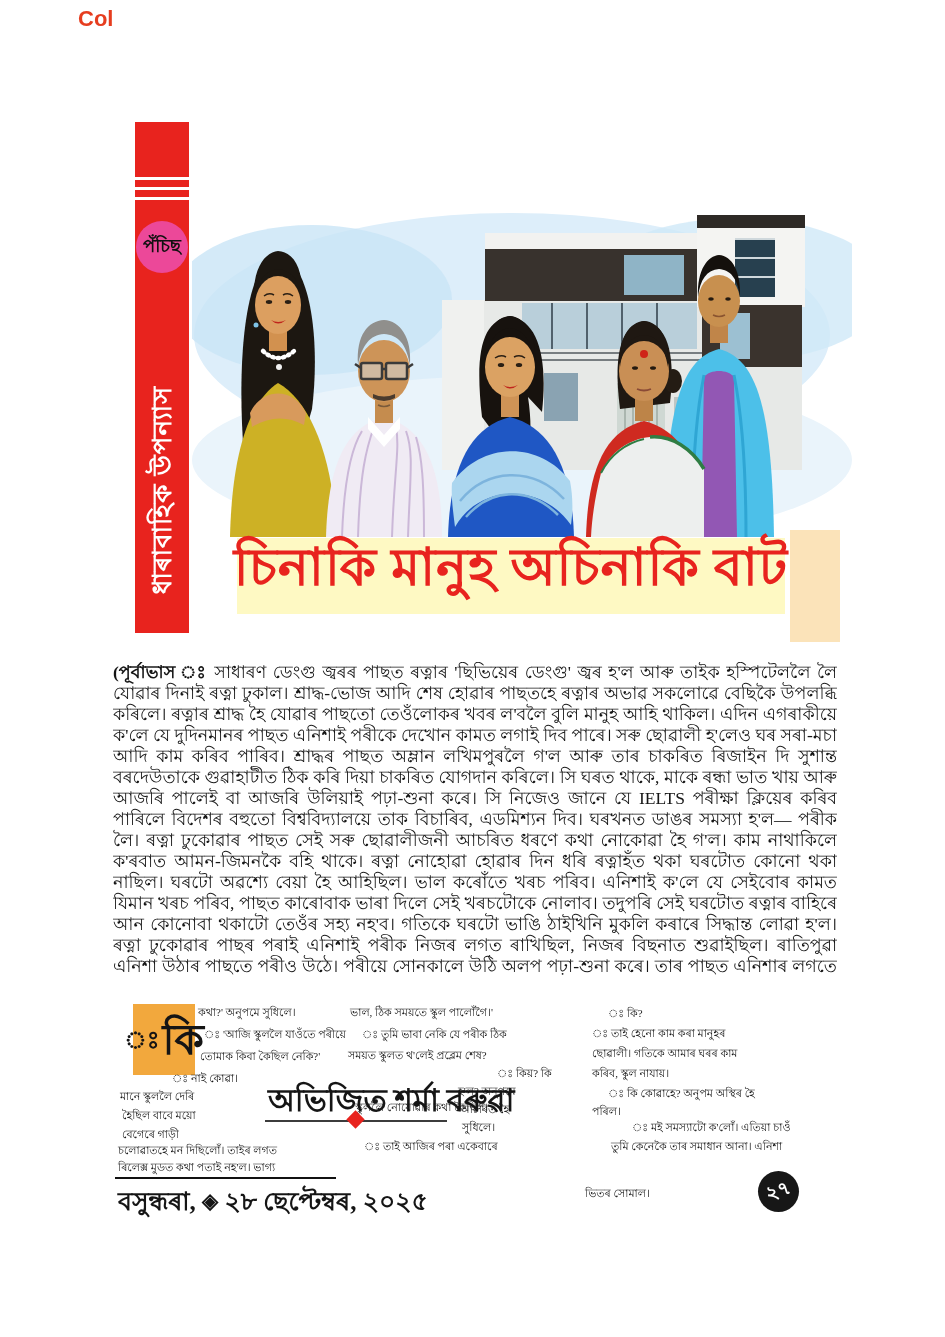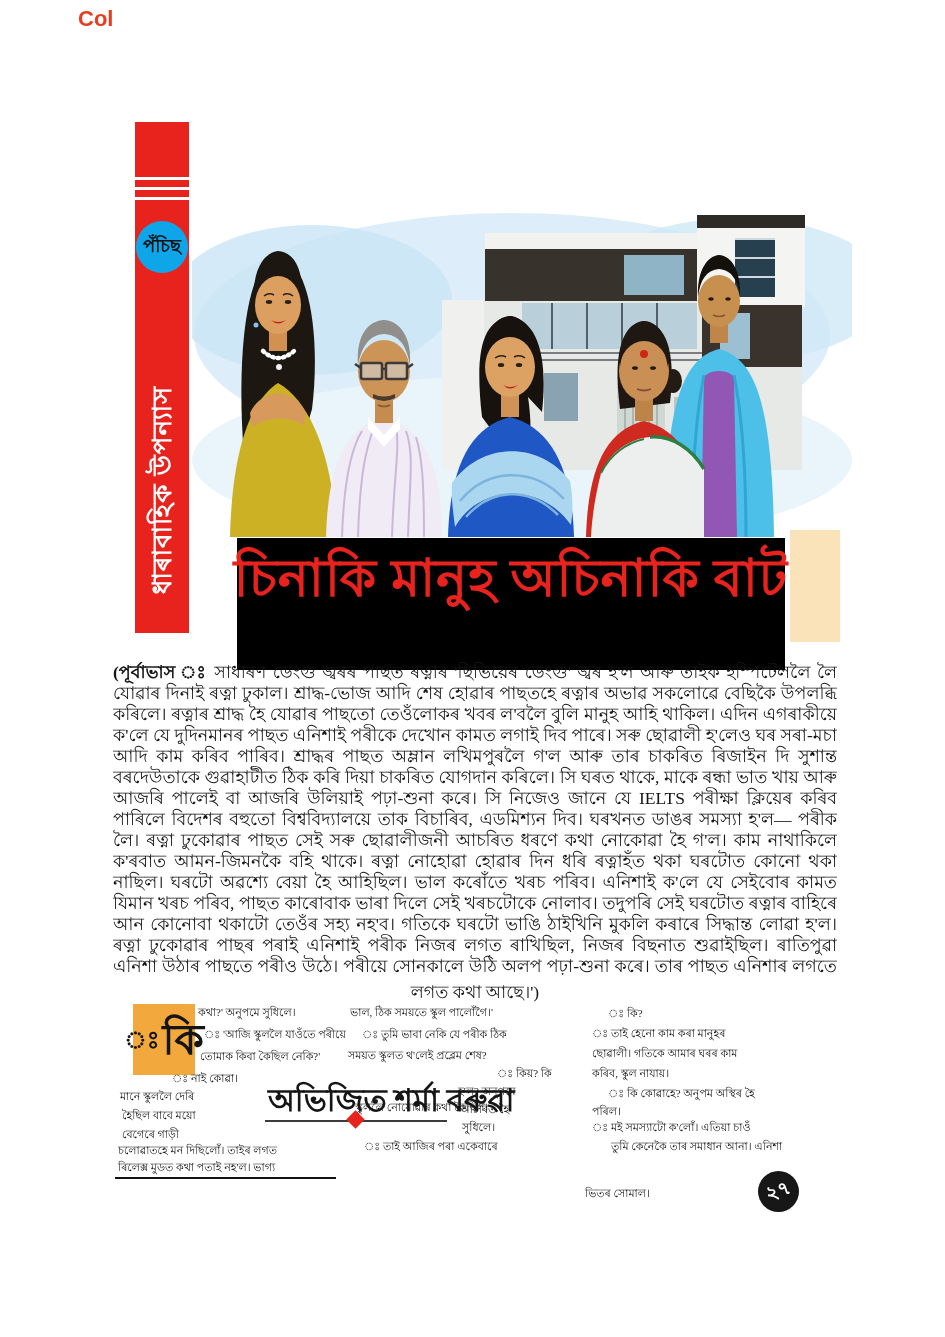--- a/index.html
+++ b/index.html
@@ -7,33 +7,33 @@
         font-family:"Liberation Serif",serif;color:#151515;overflow:hidden;padding-left:8px;}
   #page *{box-sizing:border-box;}
 
   .col-label{position:absolute;left:78px;top:6px;font:700 22px "Liberation Sans",sans-serif;color:#e63d1f;}
 
   
   .spine{position:absolute;left:135px;top:122px;width:54px;height:511px;background:#e8231e;}
   .spine-lines{position:absolute;left:0;top:55px;width:100%;height:23px;
                background:repeating-linear-gradient(to bottom,#ffffff 0 3px,#e8231e 3px 10px);}
   .spine-badge{position:absolute;left:1px;top:99px;width:52px;height:52px;border-radius:50%;
-               background:#0ea5e9;display:flex;align-items:center;justify-content:center;
+               background:#ec4899;display:flex;align-items:center;justify-content:center;
                font-weight:700;font-size:18px;color:#111;}
   .spine-vtext{position:absolute;left:-113px;top:348px;width:280px;height:40px;
                transform:rotate(-90deg);color:#ffffff;font-weight:700;font-size:26px;
                font-family:"Liberation Sans",sans-serif;text-align:center;letter-spacing:1px;
                line-height:40px;white-space:nowrap;}
 
   
   .illo{position:absolute;left:192px;top:205px;width:660px;height:332px;}
 
   
-  .title-banner{position:absolute;left:237px;top:538px;width:548px;height:132px;background:#000000;
-                display:flex;align-items:flex-start;justify-content:center;}
+  .title-banner{position:absolute;left:237px;top:538px;width:548px;height:76px;background:#fef9c3;
+                display:flex;align-items:flex-end;justify-content:center;}
   .title-banner h1{margin:0;font-size:52px;font-weight:700;color:#e8231e;letter-spacing:1px;white-space:nowrap;}
   .side-strip{position:absolute;left:790px;top:530px;width:50px;height:112px;background:#fbe3b9;}
 
   
   .intro{position:absolute;left:113px;top:662px;width:724px;height:314px;
          font-size:17.5px;line-height:21px;text-align:justify;overflow:hidden;}
   .intro .lead{font-weight:700;}
   .intro-closing{position:absolute;left:113px;top:979px;width:724px;text-align:center;font-size:17.5px;}
 
   
@@ -177,21 +177,20 @@
 
   <div class="title-banner">
     <h1>চিনাকি মানুহ অচিনাকি বাট</h1>
   </div>
   <div class="side-strip"></div>
 
   <div class="intro">
     <span class="lead">(পূৰ্বাভাস ঃ</span>
     <span>সাধাৰণ ডেংগু জ্বৰৰ পাছত ৰত্নাৰ 'ছিভিয়েৰ ডেংগু' জ্বৰ হ'ল আৰু তাইক হস্পিটেললৈ লৈ যোৱাৰ দিনাই ৰত্না ঢুকাল। শ্ৰাদ্ধ-ভোজ আদি শেষ হোৱাৰ পাছতহে ৰত্নাৰ অভাৱ সকলোৱে বেছিকৈ উপলব্ধি কৰিলে। ৰত্নাৰ শ্ৰাদ্ধ হৈ যোৱাৰ পাছতো তেওঁলোকৰ খবৰ ল'বলৈ বুলি মানুহ আহি থাকিল। এদিন এগৰাকীয়ে ক'লে যে দুদিনমানৰ পাছত এনিশাই পৰীকে দেখোন কামত লগাই দিব পাৰে। সৰু ছোৱালী হ'লেও ঘৰ সৰা-মচা আদি কাম কৰিব পাৰিব। শ্ৰাদ্ধৰ পাছত অম্লান লখিমপুৰলৈ গ'ল আৰু তাৰ চাকৰিত ৰিজাইন দি সুশান্ত বৰদেউতাকে গুৱাহাটীত ঠিক কৰি দিয়া চাকৰিত যোগদান কৰিলে। সি ঘৰত থাকে, মাকে ৰন্ধা ভাত খায় আৰু আজৰি পালেই বা আজৰি উলিয়াই পঢ়া-শুনা কৰে। সি নিজেও জানে যে IELTS পৰীক্ষা ক্লিয়েৰ কৰিব পাৰিলে বিদেশৰ বহুতো বিশ্ববিদ্যালয়ে তাক বিচাৰিব, এডমিশ্যন দিব। ঘৰখনত ডাঙৰ সমস্যা হ'ল— পৰীক লৈ। ৰত্না ঢুকোৱাৰ পাছত সেই সৰু ছোৱালীজনী আচৰিত ধৰণে কথা নোকোৱা হৈ গ'ল। কাম নাথাকিলে ক'ৰবাত আমন-জিমনকৈ বহি থাকে। ৰত্না নোহোৱা হোৱাৰ দিন ধৰি ৰত্নাহঁত থকা ঘৰটোত কোনো থকা নাছিল। ঘৰটো অৱশ্যে বেয়া হৈ আহিছিল। ভাল কৰোঁতে খৰচ পৰিব। এনিশাই ক'লে যে সেইবোৰ কামত যিমান খৰচ পৰিব, পাছত কাৰোবাক ভাৰা দিলে সেই খৰচটোকে নোলাব। তদুপৰি সেই ঘৰটোত ৰত্নাৰ বাহিৰে আন কোনোবা থকাটো তেওঁৰ সহ্য নহ'ব। গতিকে ঘৰটো ভাঙি ঠাইখিনি মুকলি কৰাৰে সিদ্ধান্ত লোৱা হ'ল। ৰত্না ঢুকোৱাৰ পাছৰ পৰাই এনিশাই পৰীক নিজৰ লগত ৰাখিছিল, নিজৰ বিছনাত শুৱাইছিল। ৰাতিপুৱা এনিশা উঠাৰ পাছতে পৰীও উঠে। পৰীয়ে সোনকালে উঠি অলপ পঢ়া-শুনা কৰে। তাৰ পাছত এনিশাৰ লগতে পাকঘৰত থাকি তেওঁক কিবাকিবি সহায় কৰি থাকে। এদিন পৰীয়ে ক'লে যে তাই আৰু স্কুল নাযায়। তাই কাম কৰা মানুহৰ ছোৱালী, গতিকে ঘৰতে থাকি কাম-বন কৰিব। এনিশাই তাইক জোৰ কৰি স্কুললৈ পঠিয়ালে। অনুপমে তাইক স্কুলত থৈ ঘূৰি আহি ঘৰ সোমাওঁতেই এনিশাই তেওঁক ক'লে, 'এইফালে আহাঁচোন, তোমাৰ</span>
   </div>
-  <div class="intro-closing">লগত কথা আছে।')</div>
 
   <div class="dropcap">
     <span class="dc-mark">ঃ</span>
     <span class="dc-word">কি</span>
   </div>
 
   <div class="dl" style="left:198px;top:1003px">কথা?' অনুপমে সুধিলে।</div>
   <div class="dl" style="left:204px;top:1025px">ঃ 'আজি স্কুললৈ যাওঁতে পৰীয়ে</div>
   <div class="dl" style="left:200px;top:1047px">তোমাক কিবা কৈছিল নেকি?'</div>
   <div class="dl" style="left:172px;top:1069px">ঃ নাই কোৱা।</div>
@@ -210,26 +209,31 @@
   <div class="dl" style="left:462px;top:1118px">সুধিলে।</div>
   <div class="dl" style="left:364px;top:1137px">ঃ তাই আজিৰ পৰা একেবাৰে</div>
   <div class="dl" style="left:355px;top:1098px">স্কুললৈ নোযোৱাৰ কথা কৈছিল।</div>
 
   <div class="dl" style="left:608px;top:1004px">ঃ কি?</div>
   <div class="dl" style="left:592px;top:1024px">ঃ তাই হেনো কাম কৰা মানুহৰ</div>
   <div class="dl" style="left:592px;top:1044px">ছোৱালী। গতিকে আমাৰ ঘৰৰ কাম</div>
   <div class="dl" style="left:592px;top:1064px">কৰিব, স্কুল নাযায়।</div>
   <div class="dl" style="left:608px;top:1084px">ঃ কি কোৱাহে? অনুপম অস্থিৰ হৈ</div>
   <div class="dl" style="left:592px;top:1102px">পৰিল।</div>
-  <div class="dl" style="left:592px;top:1118px">ঃ মই সমস্যাটো ক'লোঁ। এতিয়া চাওঁ</div>
+  <div class="dl" style="left:632px;top:1118px">ঃ মই সমস্যাটো ক'লোঁ। এতিয়া চাওঁ</div>
   <div class="dl" style="left:611px;top:1137px">তুমি কেনেকৈ তাৰ সমাধান আনা। এনিশা</div>
   <div class="dl" style="left:585px;top:1184px">ভিতৰ সোমাল।</div>
 
   <div class="author">অভিজিত শৰ্মা বৰুৱা</div>
   <div class="author-rule"></div>
   <div class="author-diamond"></div>
 
   <div class="footer-rule"></div>
+  <div class="footer">
+    <span>বসুন্ধৰা,</span>
+    <span class="orn">◈</span>
+    <span>২৮ ছেপ্টেম্বৰ, ২০২৫</span>
+  </div>
   <div class="pagenum">
     <span>২৭</span>
   </div>
 
 </div>
 
 </body></html>

